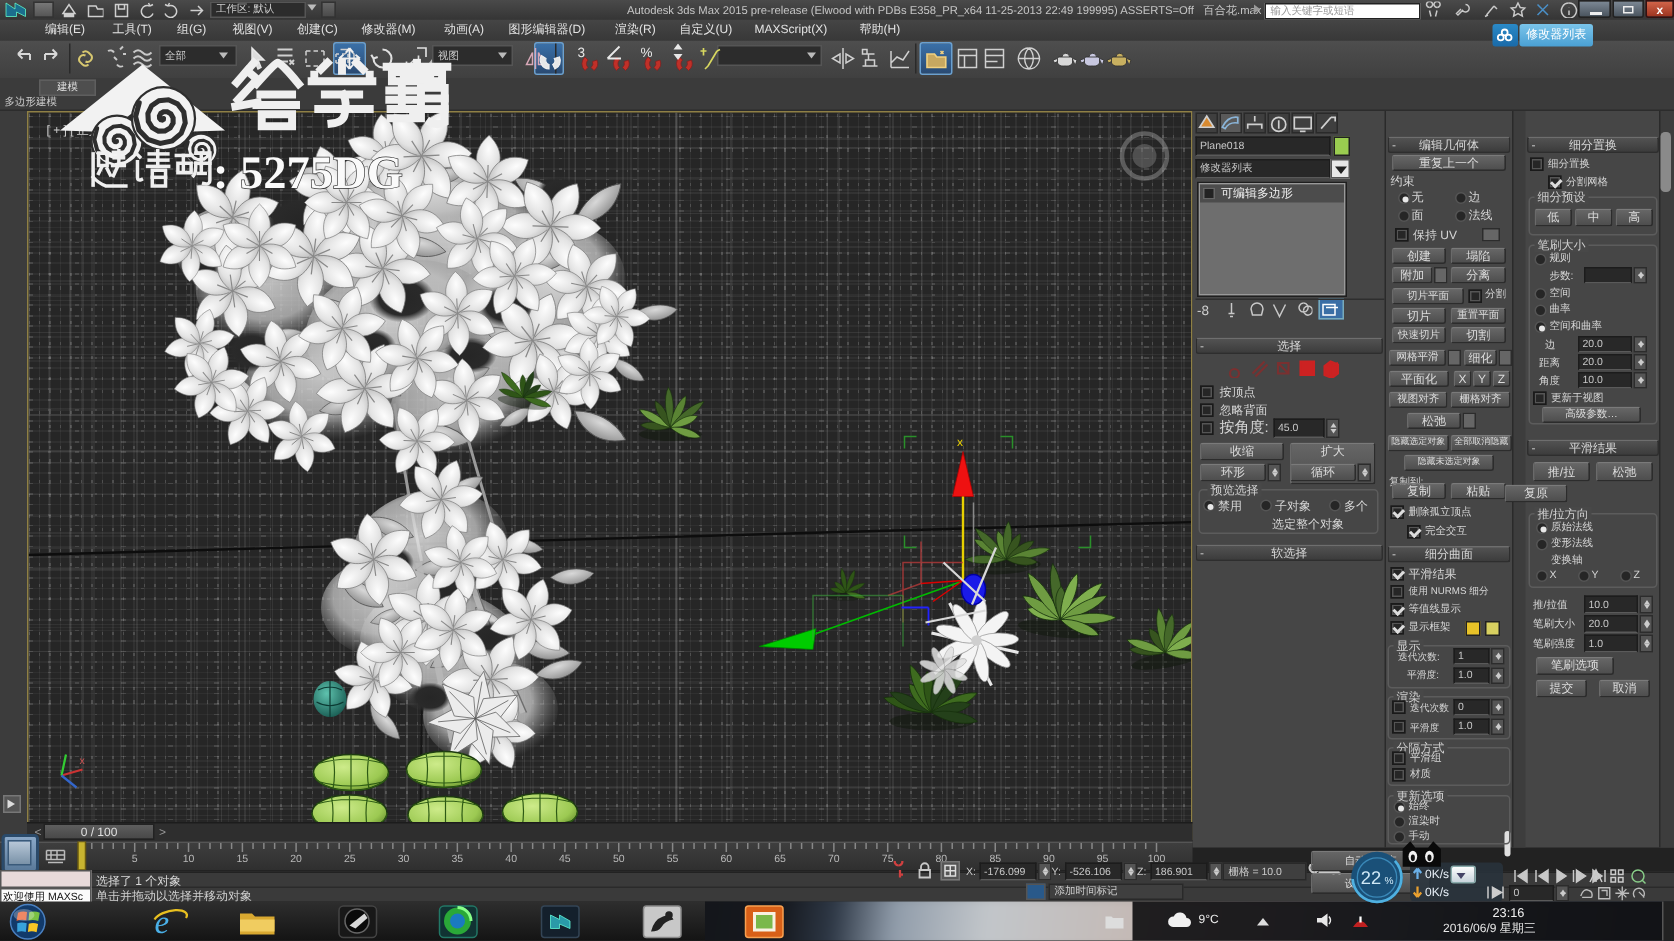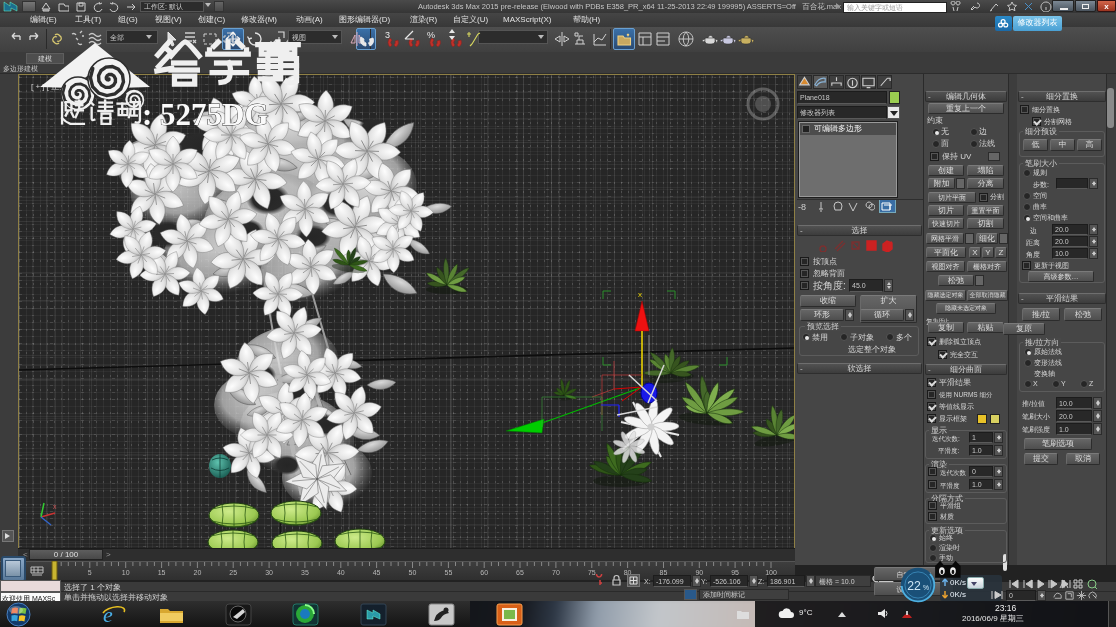--- a/index.html
+++ b/index.html
@@ -950,21 +950,21 @@
 <div class="tx" style="left:1089px;top:379px;font-size:7px;color:#d6d6d6">Z</div>
 <div class="tx" style="left:1022px;top:399px;font-size:7px;color:#d6d6d6">推/拉值</div>
 <div class="fld" style="left:1056px;top:397px;width:36px;height:12px;line-height:11px;padding-left:2px">10.0</div>
 <div class="spn" style="left:1093px;top:397px;height:12px"></div>
 <div class="tx" style="left:1022px;top:412px;font-size:7px;color:#d6d6d6">笔刷大小</div>
 <div class="fld" style="left:1056px;top:410px;width:36px;height:12px;line-height:11px;padding-left:2px">20.0</div>
 <div class="spn" style="left:1093px;top:410px;height:12px"></div>
 <div class="tx" style="left:1022px;top:425px;font-size:7px;color:#d6d6d6">笔刷强度</div>
 <div class="fld" style="left:1056px;top:423px;width:36px;height:12px;line-height:11px;padding-left:2px">1.0</div>
 <div class="spn" style="left:1093px;top:423px;height:12px"></div>
-<div class="btn" style="left:1024px;top:438px;width:68px;height:12px;font-size:8px;line-height:10px">笔刷选项</div>
+<div class="btn" style="left:1024px;top:438px;width:52px;height:12px;font-size:8px;line-height:10px">笔刷选项</div>
 <div class="btn" style="left:1024px;top:453px;width:34px;height:12px;font-size:8px;line-height:10px">提交</div>
 <div class="btn" style="left:1066px;top:453px;width:34px;height:12px;font-size:8px;line-height:10px">取消</div>
 <div class="abs" style="left:18px;top:548px;width:777px;height:13px;background:#2e2e2e;border-top:1px solid #1c1c1c"></div>
 <div class="abs" style="left:29px;top:549px;width:74px;height:11px;background:linear-gradient(#5e5e5e,#484848);border:1px solid #222;color:#e0e0e0;font-size:8px;text-align:center;line-height:10px">0 / 100</div>
 <div class="tx" style="left:23px;top:550px;color:#999;font-size:8px">&lt;</div>
 <div class="tx" style="left:106px;top:550px;color:#999;font-size:8px">&gt;</div>
 <div class="abs" style="left:0;top:561px;width:795px;height:20px;background:linear-gradient(#3e3e3e,#2f2f2f);border-top:1px solid #555;border-bottom:1px solid #222"></div>
 <div class="abs" style="left:1px;top:556px;width:25px;height:26px;background:linear-gradient(#8aa8c8,#5a7a9a);border:2px solid #2a4a6a;border-radius:3px"></div>
 <div class="abs" style="left:5px;top:560px;width:16px;height:17px;background:linear-gradient(#b8c8d8,#7a92a8);border:1px solid #3a5a7a"></div>
 <svg class="abs" style="left:30px;top:563px" width="14" height="14" viewBox="0 0 14 14">

